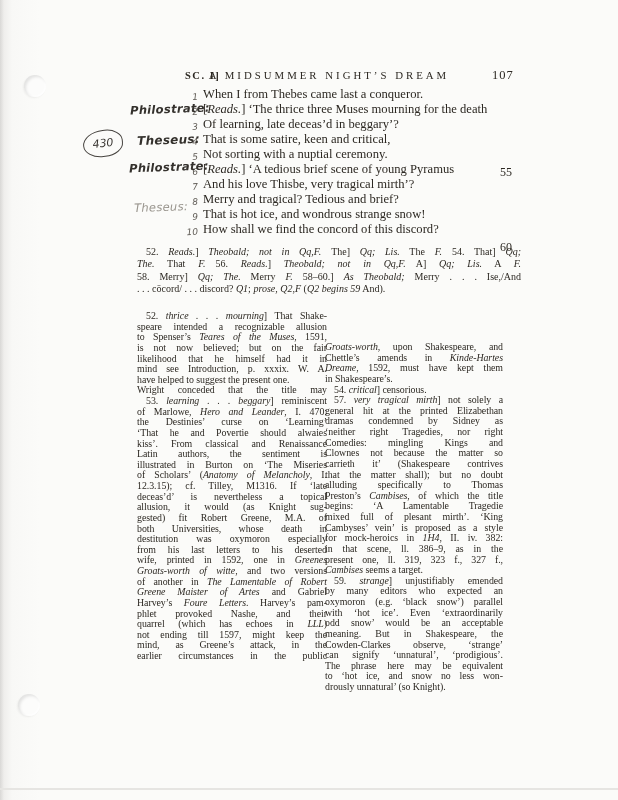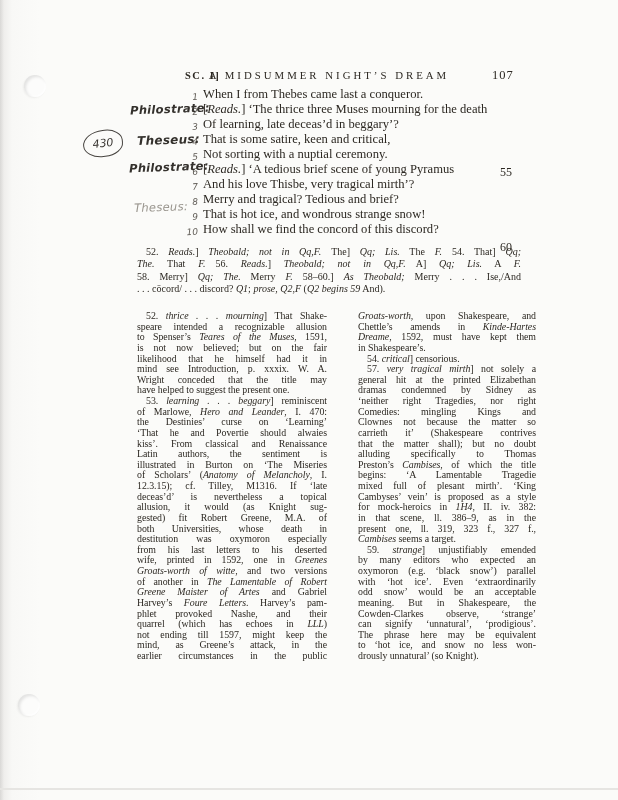--- a/index.html
+++ b/index.html
@@ -34,21 +34,21 @@
   .sp4{left:134px;top:200px;color:#99958e;font-weight:400;}
   .circle-430{position:absolute;left:83px;top:130px;width:38px;height:25px;border:1.6px solid #45423e;border-radius:55% 45% 50% 50%;
     display:flex;align-items:center;justify-content:center;font-family:"DejaVu Sans",sans-serif;font-style:italic;font-size:11px;color:#3a3733;transform:rotate(-6deg);}
 
   
   .collation{position:absolute;left:137px;top:246px;width:384px;font-size:10px;line-height:12.4px;}
 
   
   .col{position:absolute;top:311px;font-size:9.9px;line-height:10.62px;letter-spacing:-0.05px;}
   .col-left{left:137px;width:190px;}
-  .col-right{left:358px;width:178px;}
+  .col-right{left:325px;width:178px;margin-top:31px;}
 
   .cline{text-align:justify;text-align-last:justify;white-space:normal;}
   .cline.last{text-align-last:left;}
   .cline.ind{text-indent:9px;}
   i{font-style:italic;}
 </style>
 </head>
 <body>
 
 <div class="page">
@@ -122,22 +122,22 @@
       <div class="cline last">. . . cōcord/ . . . discord? <i>Q1</i>; <i>prose,</i> <i>Q2</i>,<i>F</i> (<i>Q2 begins 59</i> And).</div>
     </div>
 
   <div class="col col-left">
       <div class="cline ind">52. <i>thrice . . . mourning</i>] That Shake-</div>
       <div class="cline">speare intended a recognizable allusion</div>
       <div class="cline">to Spenser’s <i>Teares of the Muses</i>, 1591,</div>
       <div class="cline">is not now believed; but on the fair</div>
       <div class="cline">likelihood that he himself had it in</div>
       <div class="cline">mind see Introduction, p. xxxix. W. A.</div>
+      <div class="cline last">have helped to suggest the present one.</div>
       <div class="cline">Wright conceded that the title may</div>
-      <div class="cline last">have helped to suggest the present one.</div>
       <div class="cline ind">53. <i>learning . . . beggary</i>] reminiscent</div>
       <div class="cline">of Marlowe, <i>Hero and Leander</i>, I. 470:</div>
       <div class="cline">the Destinies’ curse on ‘Learning’</div>
       <div class="cline">‘That he and Povertie should alwaies</div>
       <div class="cline">kiss’. From classical and Renaissance</div>
       <div class="cline">Latin authors, the sentiment is</div>
       <div class="cline">illustrated in Burton on ‘The Miseries</div>
       <div class="cline">of Scholars’ (<i>Anatomy of Melancholy</i>, I.</div>
       <div class="cline">12.3.15); cf. Tilley, M1316. If ‘late</div>
       <div class="cline">deceas’d’ is nevertheless a topical</div>

